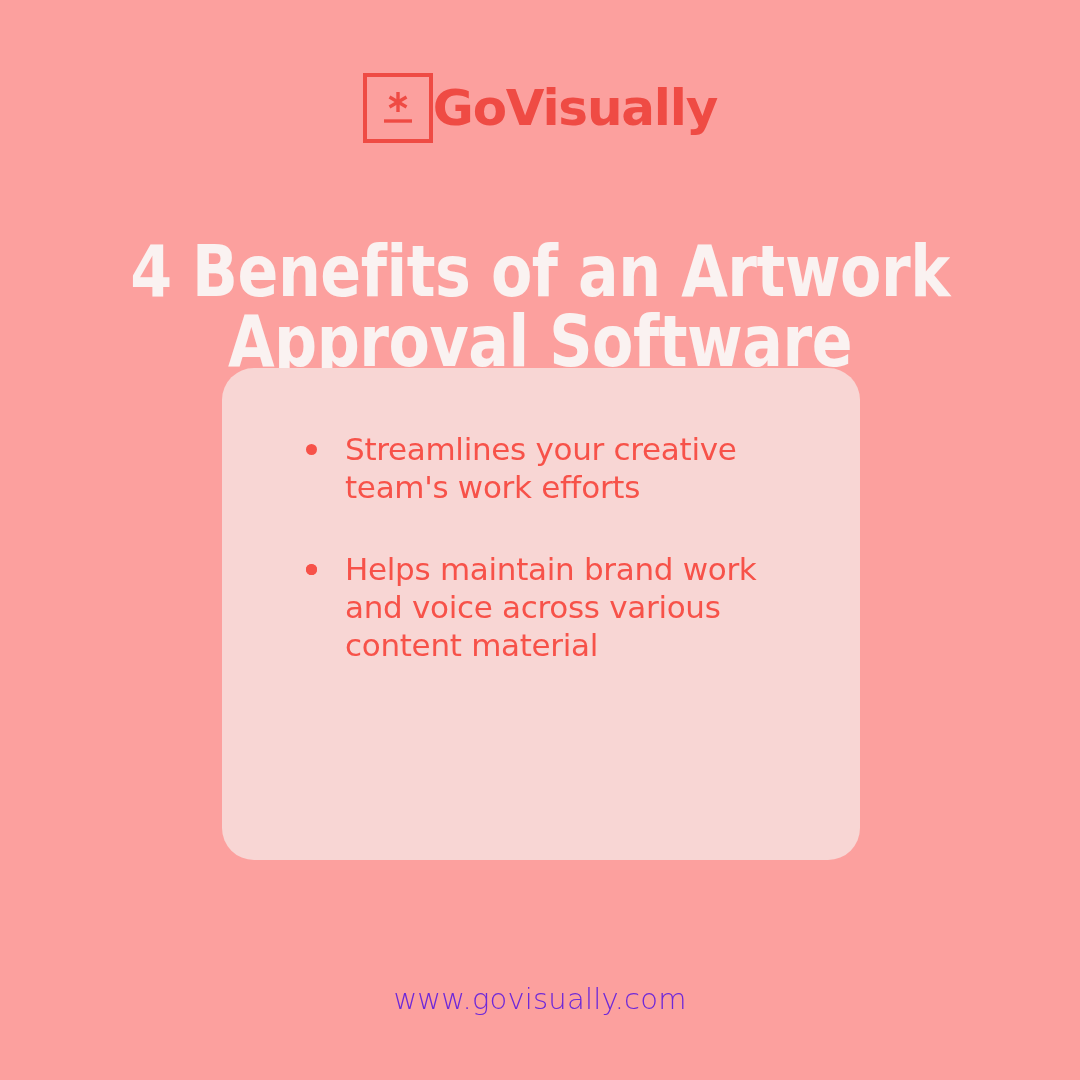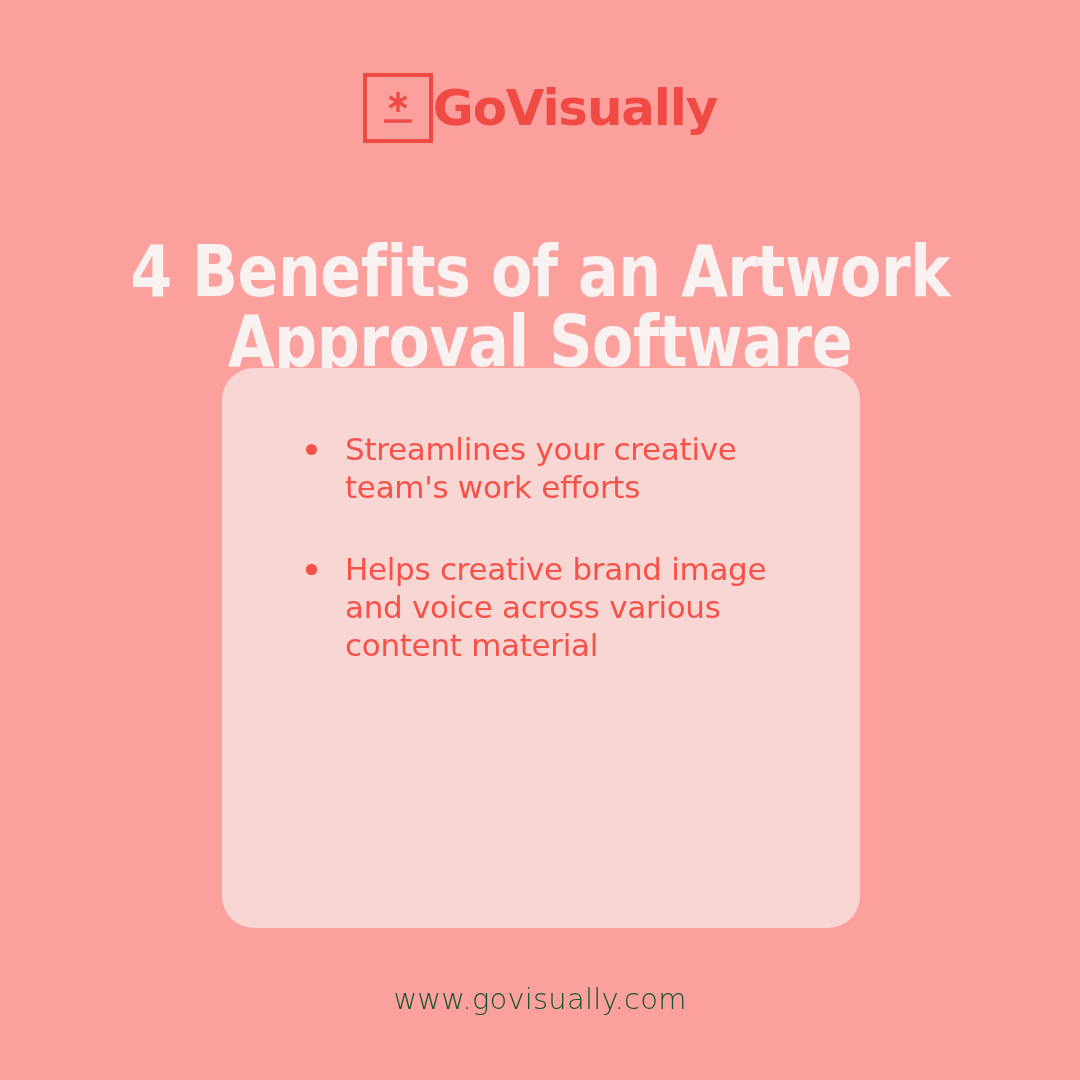--- a/index.html
+++ b/index.html
@@ -74,21 +74,21 @@
     transform-origin: center top;
   }
   .headline-line { display: block; }
 
   
   .card {
     position: absolute;
     left: 222px;
     top: 368px;
     width: 638px;
-    height: 560px;
+    height: 492px;
     background: #F8D6D4;
     border-radius: 32px;
     box-sizing: border-box;
     padding: 62px 56px 0 84px;
   }
 
   .benefit-list {
     list-style: none;
     margin: 0;
     padding: 0;
@@ -115,21 +115,21 @@
     background: #F75249;
   }
 
   
   .footer-url {
     position: absolute;
     left: 0;
     right: 0;
     top: 982px;
     text-align: center;
-    color: #14532d;
+    color: #6d28d9;
     font-family: "DejaVu Sans", sans-serif;
     font-weight: 300;
     font-size: 29px;
     letter-spacing: 0.2px;
   }
 </style>
 </head>
 <body>
 
 <div id="poster">
@@ -159,20 +159,20 @@
     <ul class="benefit-list">
       <li class="benefit-item">
         <span class="benefit-bullet"></span>
         <span>Streamlines your creative team's work efforts</span>
       </li>
       <li class="benefit-item">
         <span class="benefit-bullet"></span>
       </li>
       <li class="benefit-item">
         <span class="benefit-bullet"></span>
-        <span>Helps creative brand image and voice across various content material</span>
+        <span>Helps maintain brand work and voice across various content material</span>
       </li>
     </ul>
   </div>
 
   <div class="footer-url">www.govisually.com</div>
 
 </div>
 
 </body></html>

